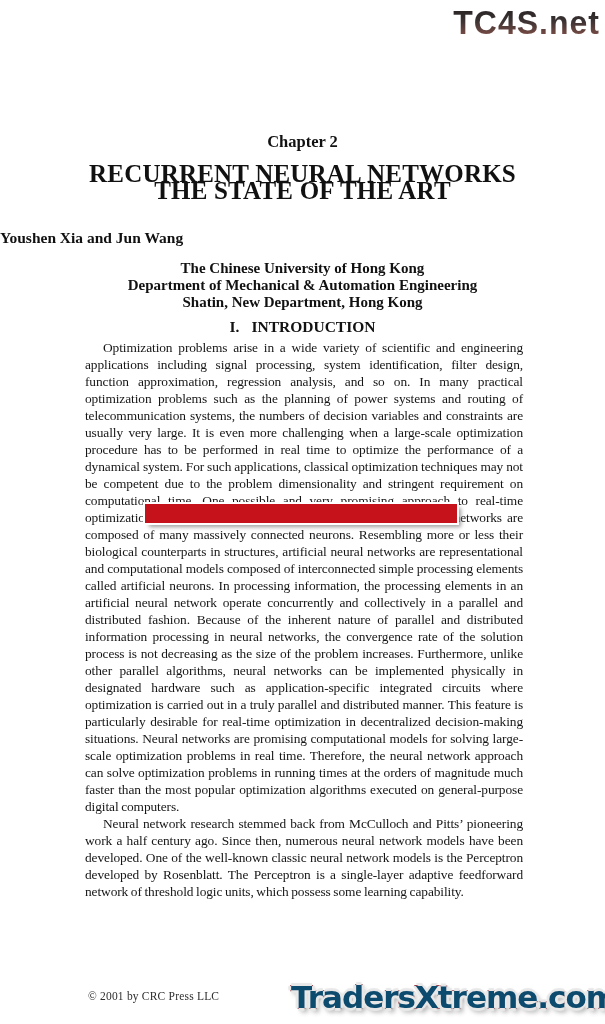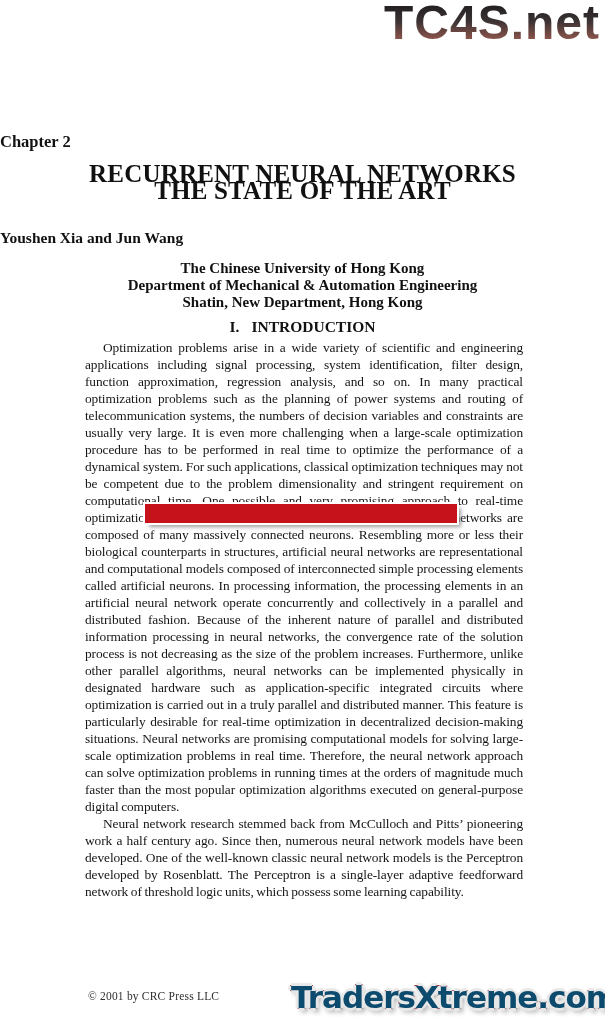--- a/index.html
+++ b/index.html
@@ -3,21 +3,21 @@
 <meta charset="utf-8">
 <style>
   * { margin:0; padding:0; box-sizing:border-box; }
   html,body { width:605px; height:1024px; background:#ffffff; }
   body { font-family:"Liberation Serif", serif; color:#111; position:relative; overflow:hidden; }
   .page { position:absolute; inset:0; background:#ffffff; }
 
   
   .chapter {
     position:absolute; top:132px; left:0; right:0;
-    text-align:left; font-weight:bold; font-size:16.5px;
+    text-align:center; font-weight:bold; font-size:16.5px;
   }
   .doc-title {
     position:absolute; top:165px; left:0; right:0;
     text-align:center; font-weight:bold; font-size:25px; line-height:17.3px;
     letter-spacing:0.2px;
   }
   .authors {
     position:absolute; top:229px; left:0; right:0;
     font-weight:bold; font-size:15.5px;
   }
@@ -43,21 +43,21 @@
   .copyright {
     position:absolute; left:88px; top:990px;
     font-family:Liberation Serif, serif; font-size:11.5px; color:#2e2e2e;
     letter-spacing:0.2px;
   }
 
   
   .wm-tc4s {
     position:absolute; top:1px; right:5px;
     font-family:"Liberation Sans", sans-serif; font-weight:bold;
-    font-size:48px; letter-spacing:1px;
+    font-size:32px; letter-spacing:1px;
     background:linear-gradient(to bottom, #262223 15%, #3a3233 45%, #9c5b50 95%);
     -webkit-background-clip:text; background-clip:text; color:transparent;
     transform:scaleY(1.02); line-height:44px;
     filter:drop-shadow(0 0 1px rgba(255,255,255,0.9));
   }
   .wm-dlsub {
     position:absolute; left:143px; top:487px; width:316px; height:52px;
     text-align:center;
   }
   .wm-dlsub .band {

